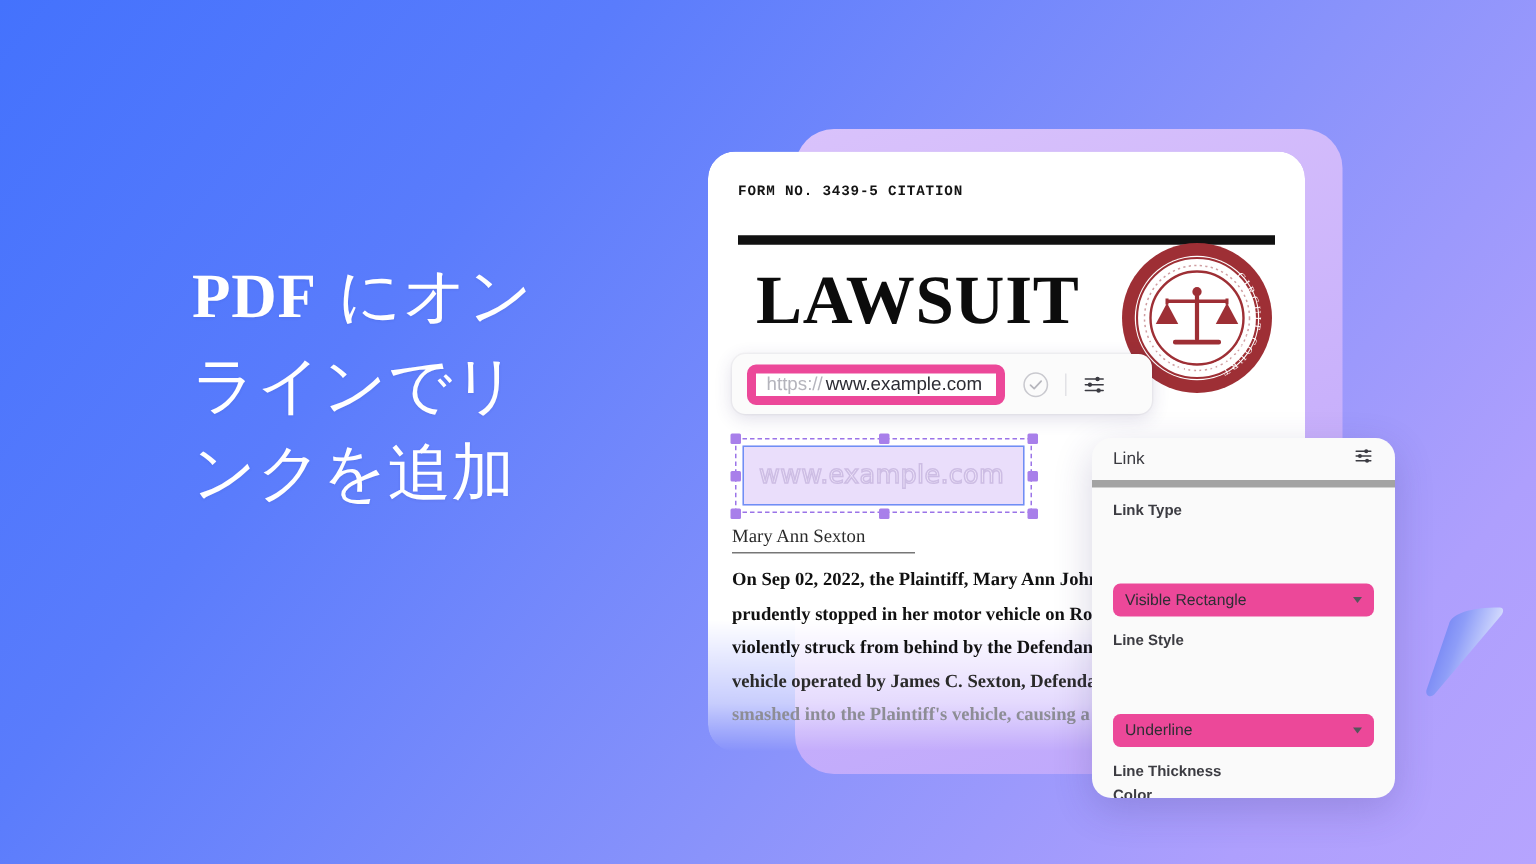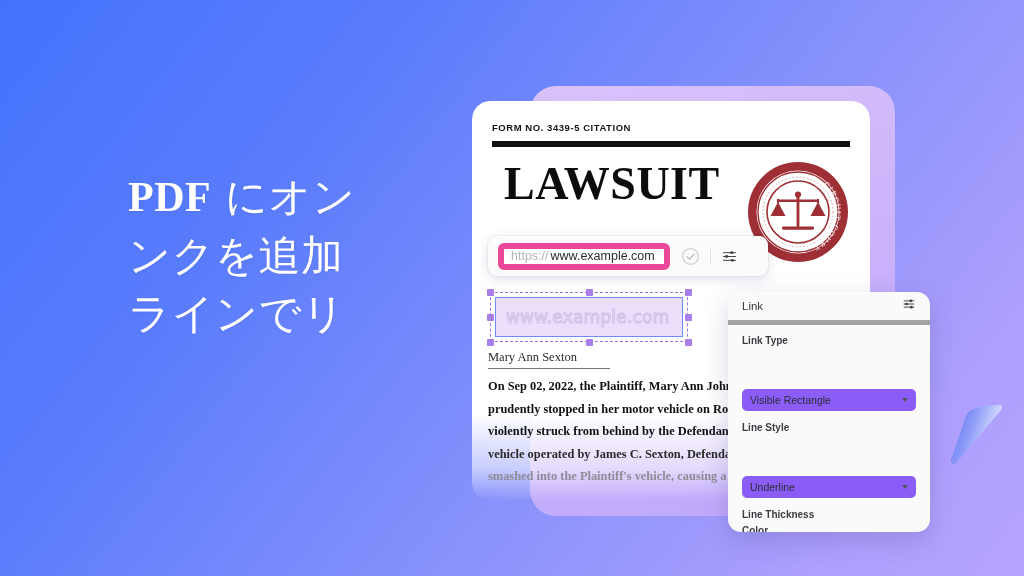--- a/index.html
+++ b/index.html
@@ -63,26 +63,26 @@
     overflow: hidden;
     -webkit-mask-image: linear-gradient(to bottom, #000 0%, #000 78%, rgba(0,0,0,0.55) 92%, rgba(0,0,0,0) 100%);
     mask-image: linear-gradient(to bottom, #000 0%, #000 78%, rgba(0,0,0,0.55) 92%, rgba(0,0,0,0) 100%);
   }
   .doc-inner {
     position: absolute;
     inset: 0;
     padding: 18px 20px 0 20px;
   }
   .form-no {
-    font-family: Liberation Sans, sans-serif;
+    font-family: Liberation Mono, monospace;
     font-weight: 700;
     font-size: 9.5px;
     letter-spacing: 0.55px;
     color: #141414;
-    margin: 3px 0 8px 0;
+    margin: 3px 0 24px 0;
   }
   .rule-thick {
     height: 4px;
     background: #111;
     border-top: 1px solid #111;
     border-bottom: 1px solid #111;
     margin-bottom: 14px;
   }
   .doc-title {
     font-family: "Liberation Serif", serif;
@@ -243,21 +243,21 @@
   .panel-body { padding: 10px 14px 0 14px; }
   .field-label {
     font-size: 10px;
     color: #3c3c42;
     font-weight: 700;
     margin-bottom: 5px;
   }
   .select {
     position: relative;
     height: 22px;
-    background: #8b5cf6;
+    background: #ec4899;
     border-radius: 5px;
     display: flex;
     align-items: center;
     padding: 0 8px;
     box-sizing: border-box;
     font-size: 10.5px;
     color: #2e2e34;
     margin-bottom: 11px;
     margin-top: 43px;
   }
@@ -307,22 +307,22 @@
 </style>
 </head>
 <body>
 
 <div id="stage">
 
   <div class="headline">
     <div>
       <span>PDF</span><span class="jp"> にオン</span>
     </div>
+    <div class="jp">ラインでリ</div>
     <div class="jp">ンクを追加</div>
-    <div class="jp">ラインでリ</div>
   </div>
 
   <div class="backdrop-card"></div>
 
   <div class="doc-card">
     <div class="doc-inner">
       <div class="form-no">FORM NO. 3439-5 CITATION</div>
       <div class="rule-thick"></div>
       <div class="doc-title">LAWSUIT</div>
     </div>

